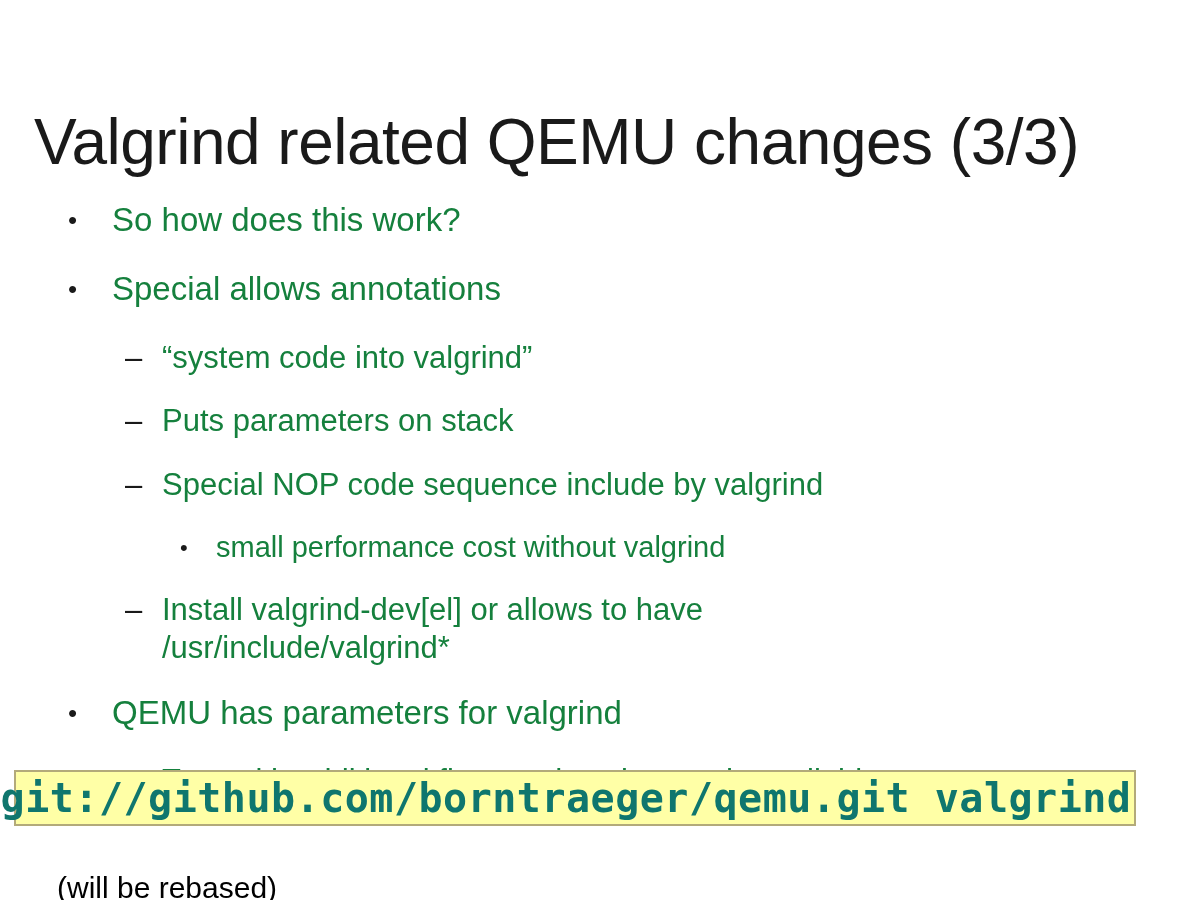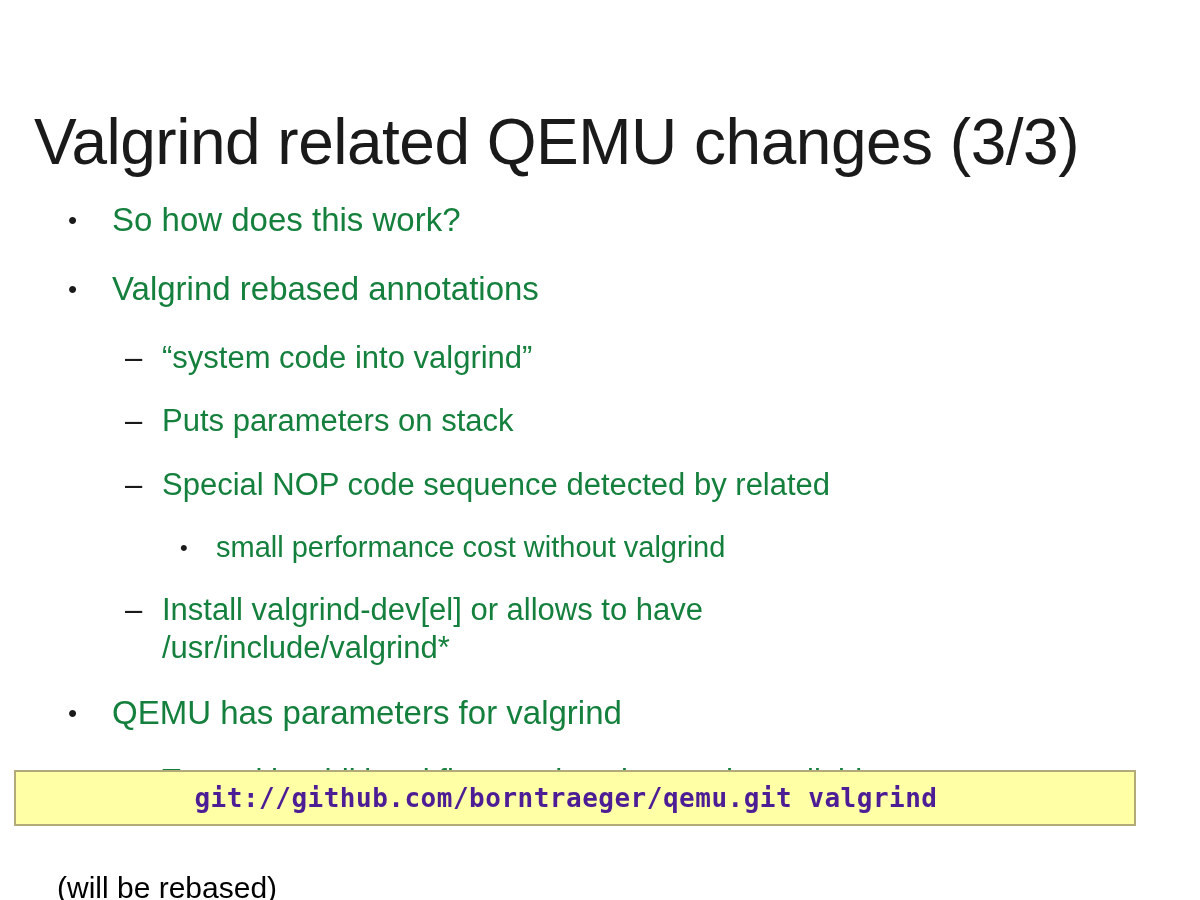--- a/index.html
+++ b/index.html
@@ -121,23 +121,23 @@
     box-sizing: border-box;
     background: #ffffa6;
     border: 2px solid #b3aa7a;
     display: flex;
     align-items: center;
     justify-content: center;
   }
   .code-text {
     font-family: "DejaVu Sans Mono", "Liberation Mono", monospace;
     font-weight: bold;
-    font-size: 26px;
+    font-size: 40px;
     letter-spacing: 0.5px;
-    color: #4c1d95;
+    color: #0f766e;
     white-space: nowrap;
     transform: translateX(-9px);
   }
 
   
   .footer-note {
     position: absolute;
     left: 57px;
     top: 838px;
     font-size: 30px;
@@ -156,36 +156,36 @@
 
   <div class="outline">
 
     <div class="bullet-row lvl1">
       <span class="marker">•</span>
       <span class="btext">So how does this work?</span>
     </div>
 
     <div class="bullet-row lvl1">
       <span class="marker">•</span>
-      <span class="btext">Valgrind rebased annotations</span>
+      <span class="btext">Special allows annotations</span>
     </div>
 
     <div class="bullet-row lvl2">
       <span class="marker">–</span>
       <span class="btext">“system code into valgrind”</span>
     </div>
 
     <div class="bullet-row lvl2">
       <span class="marker">–</span>
       <span class="btext">Puts parameters on stack</span>
     </div>
 
     <div class="bullet-row lvl2">
       <span class="marker">–</span>
-      <span class="btext">Special NOP code sequence detected by related</span>
+      <span class="btext">Special NOP code sequence include by valgrind</span>
     </div>
 
     <div class="bullet-row lvl3">
       <span class="marker">•</span>
       <span class="btext">small performance cost without valgrind</span>
     </div>
 
     <div class="bullet-row lvl2">
       <span class="marker">–</span>
       <span class="btext">Install valgrind-dev[el] or allows to have</span>

